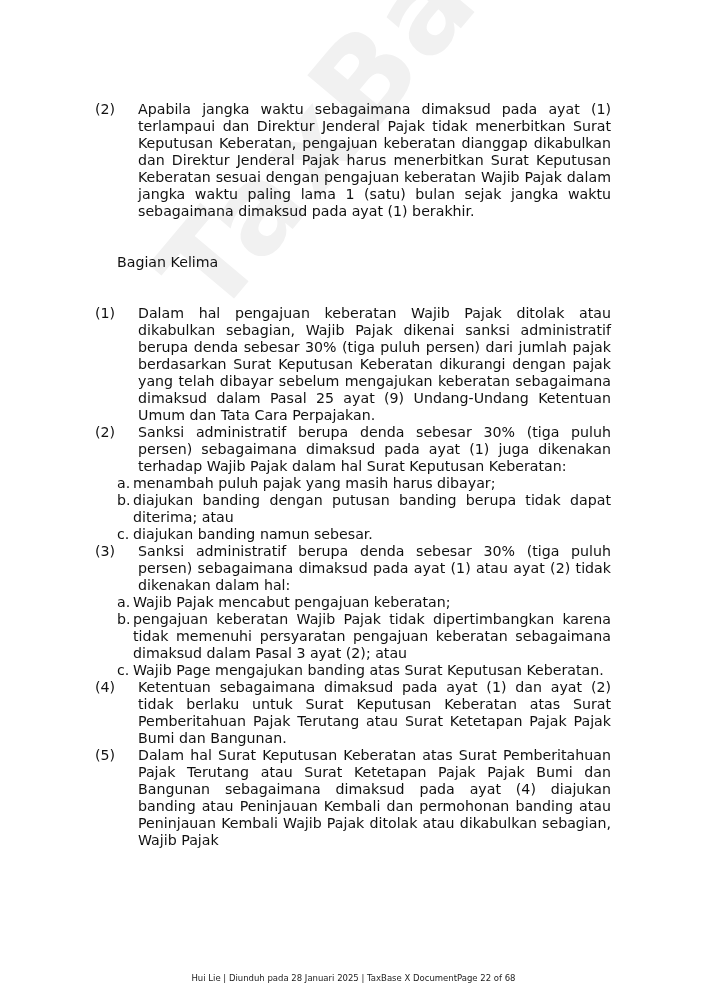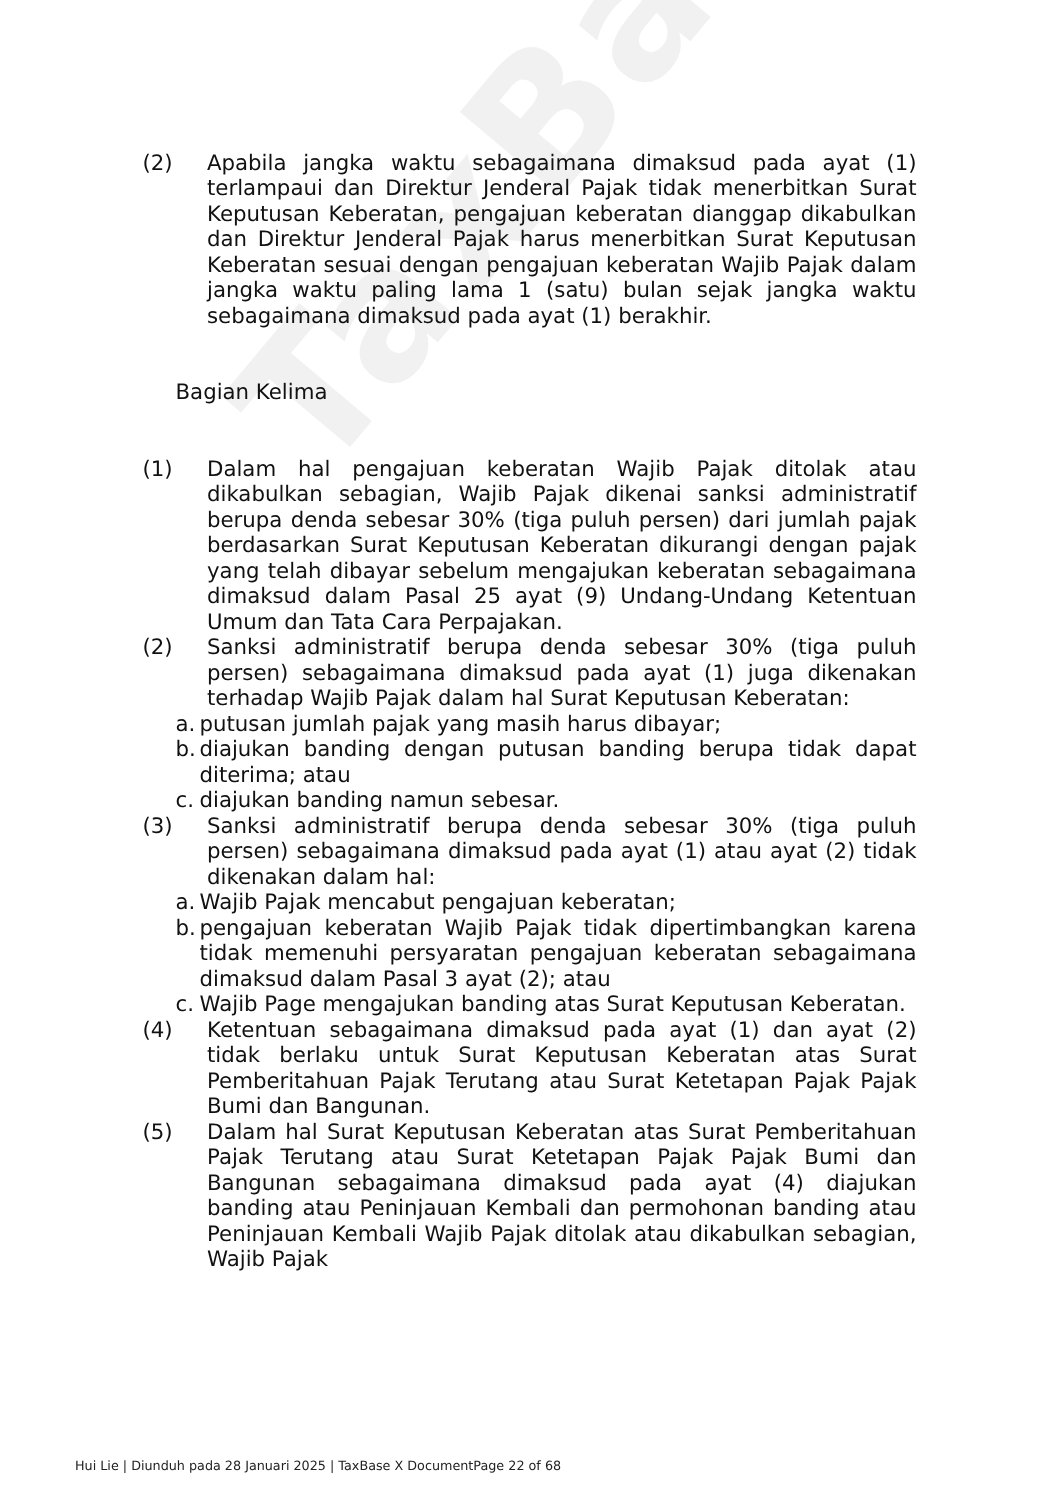--- a/index.html
+++ b/index.html
@@ -14,21 +14,21 @@
   .para .num { width: 22px; flex: 0 0 22px; }
   .para .body { flex: 1; text-align: justify; margin-left: 21px; }
   .cont { padding-left: 22px; text-align: justify; }
   .sub { display: flex; padding-left: 22px; }
   .sub .lbl { width: 16px; flex: 0 0 16px; }
   .sub .txt { flex: 1; text-align: justify; }
   .heading { text-align: left; font-weight: normal; padding-left: 22px; }
   .gap-lg { height: 34px; }
   .gap-md { height: 17px; }
   .footer { position: absolute; top: 973px; left: 50px; right: 50px; font-size: 8.5px;
-            color: #222; display: flex; justify-content: flex-start; z-index: 1; }
+            color: #222; display: flex; justify-content: center; z-index: 1; }
 </style>
 </head>
 <body>
 
 <div class="watermark">TaxBase</div>
 
 <div class="page">
 
   <div class="para">
     <span class="num">(2)</span>
@@ -44,21 +44,21 @@
       <div class="para">
         <span class="num">(1)</span>
         <span class="body">Dalam hal pengajuan keberatan Wajib Pajak ditolak atau dikabulkan sebagian, Wajib Pajak dikenai sanksi administratif berupa denda sebesar 30% (tiga puluh persen) dari jumlah pajak berdasarkan Surat Keputusan Keberatan dikurangi dengan pajak yang telah dibayar sebelum mengajukan keberatan sebagaimana dimaksud dalam Pasal 25 ayat (9) Undang-Undang Ketentuan Umum dan Tata Cara Perpajakan.</span>
       </div>
       <div class="para">
         <span class="num">(2)</span>
         <span class="body">Sanksi administratif berupa denda sebesar 30% (tiga puluh persen) sebagaimana dimaksud pada ayat (1) juga dikenakan terhadap Wajib Pajak dalam hal Surat Keputusan Keberatan:</span>
       </div>
       <div class="sub">
         <span class="lbl">a.</span>
-        <span class="txt">putusan jumlah pajak yang masih harus dibayar;</span>
+        <span class="txt">menambah puluh pajak yang masih harus dibayar;</span>
       </div>
       <div class="sub">
         <span class="lbl">b.</span>
         <span class="txt">diajukan banding dengan putusan banding berupa tidak dapat diterima; atau</span>
       </div>
       <div class="sub">
         <span class="lbl">c.</span>
         <span class="txt">diajukan banding namun sebesar.</span>
       </div>
       <div class="para">

